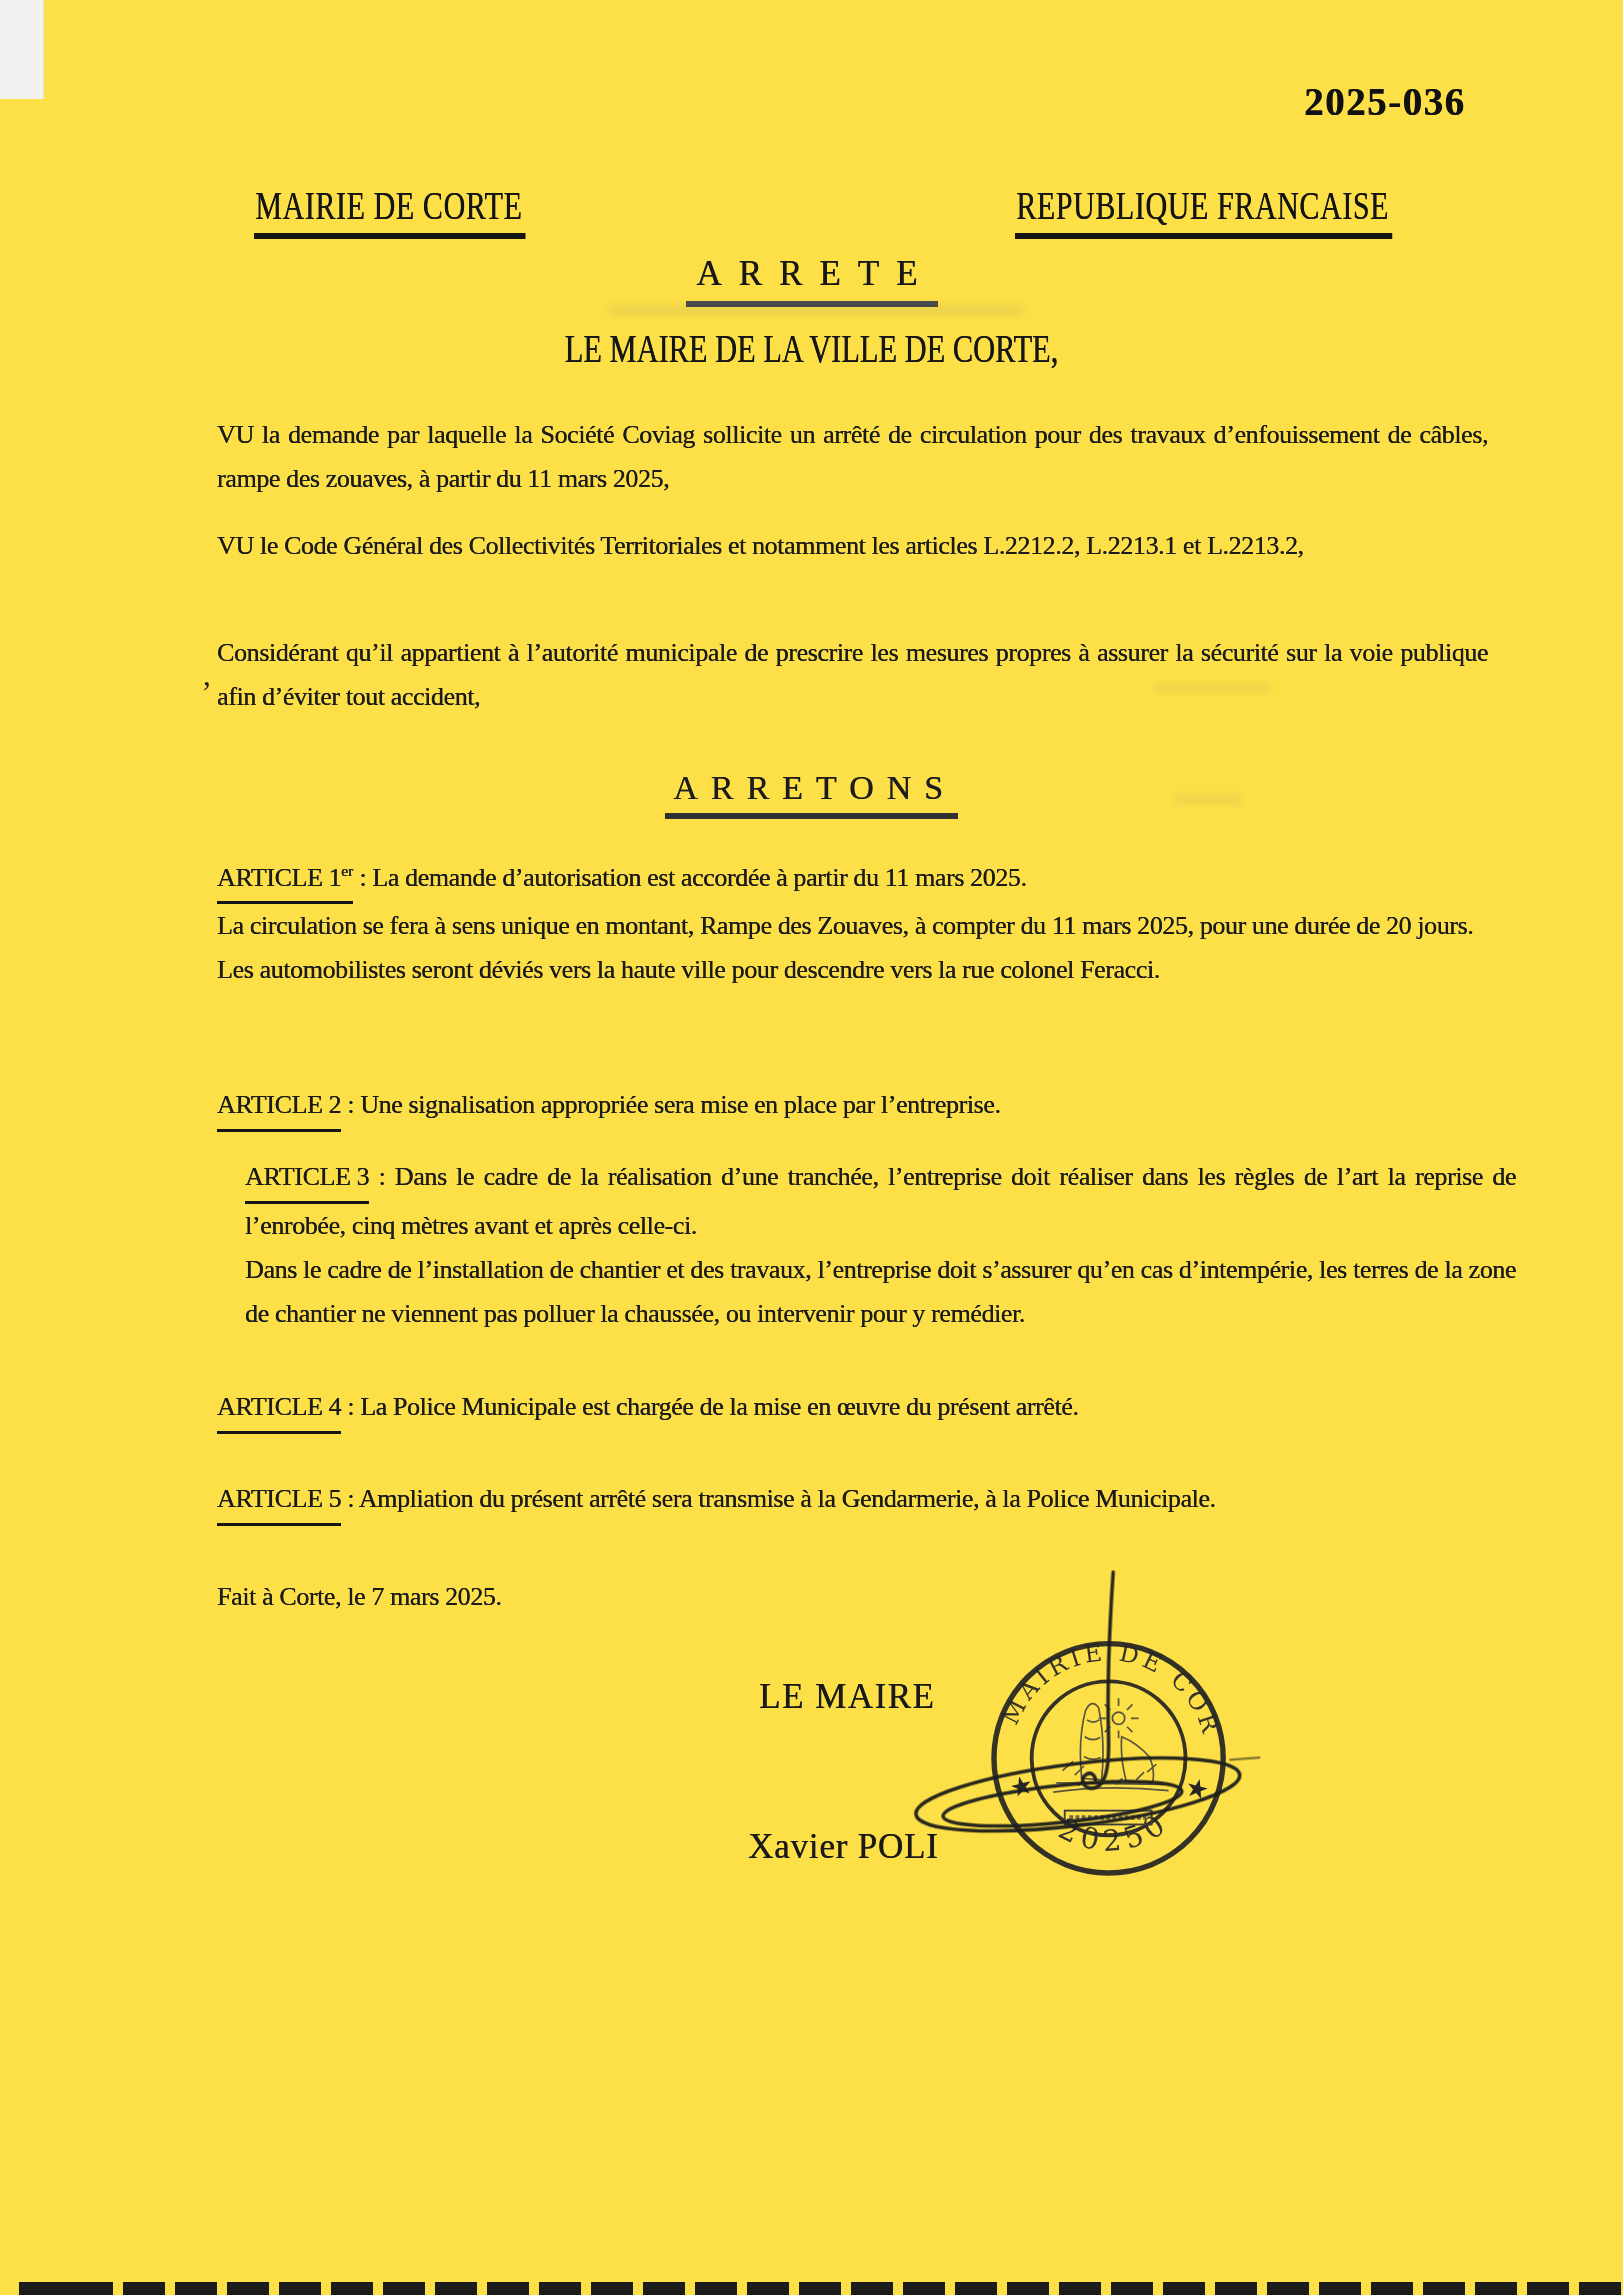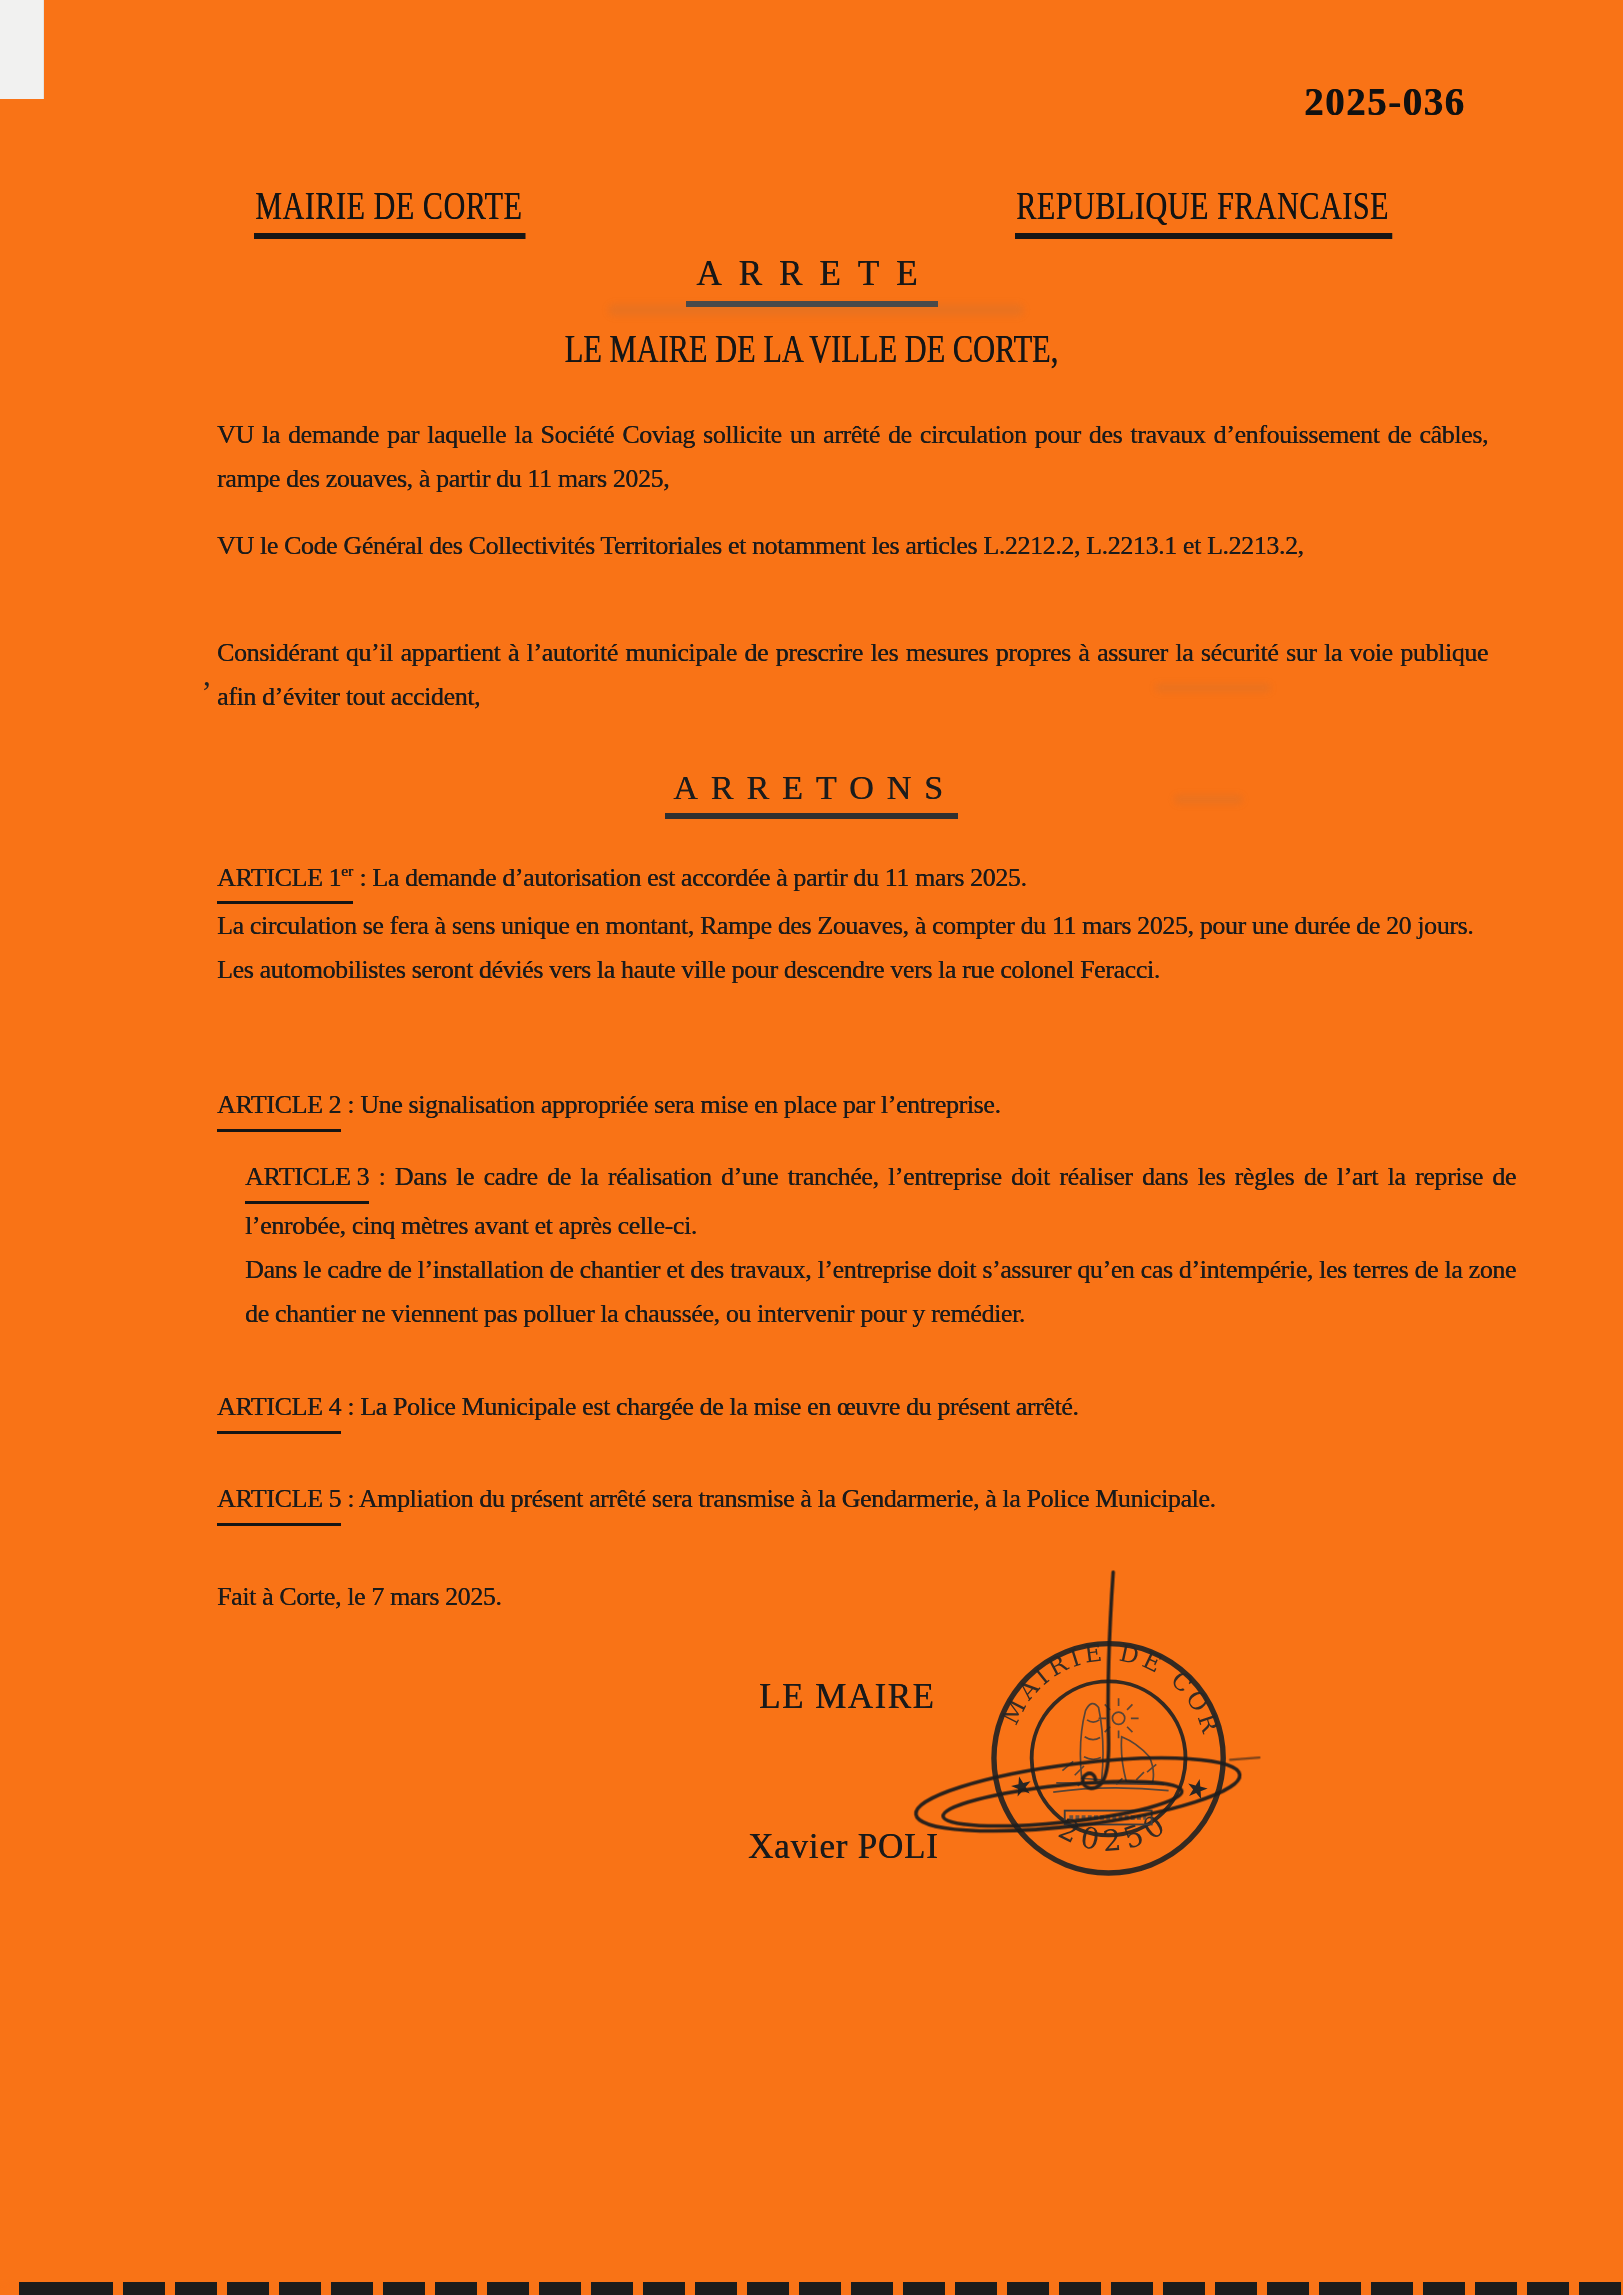--- a/index.html
+++ b/index.html
@@ -1,19 +1,19 @@
 <!DOCTYPE html>
 <html style="font-size:12.3px"><head>
 <meta charset="utf-8">
 <style>
   html,body{margin:0;padding:0;background:#9a9a9a;}
   .page{
     position:relative;
     width:1623px;height:2295px;
-    background:#f97316;
+    background:#fde047;
     font-family:"Liberation Serif", serif;
     color:#1c1c1c;
     overflow:hidden;
   }
   .abs{position:absolute;}
   .body-text{
     font-size:26px;line-height:44px;letter-spacing:-0.4px;
     text-align:justify;width:1271px;left:217px;
     color:#1b1b1b;
     text-shadow:0.3px 0 0 currentColor;

